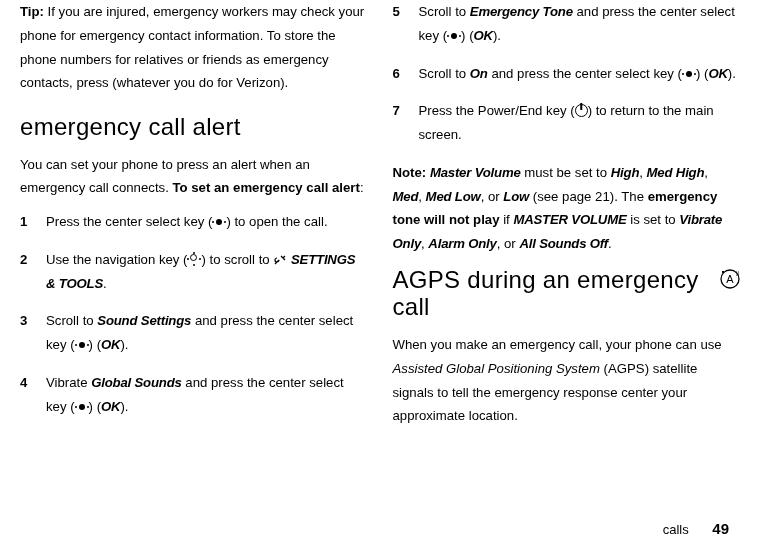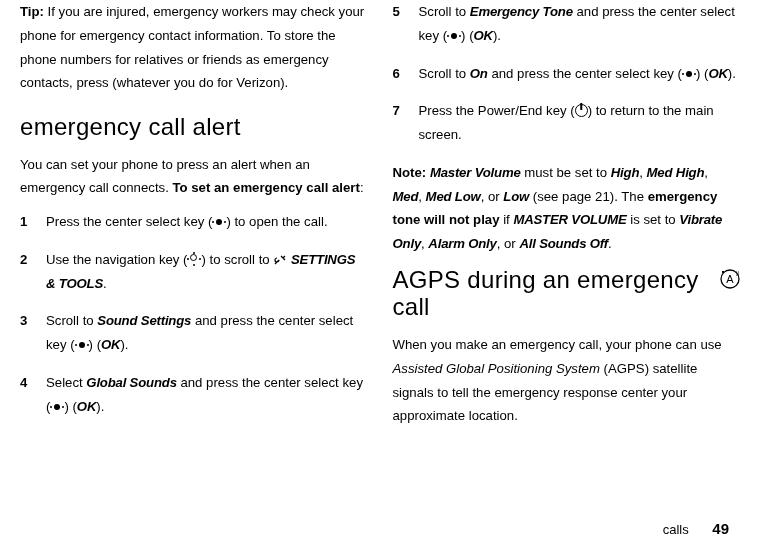--- a/index.html
+++ b/index.html
@@ -154,21 +154,21 @@
       </li>
       <li>
         <span class="step-num">3</span>
         <span class="step-body">
           <span>Scroll to </span><span class="cond-bold">Sound Settings</span><span> and press the center select key (</span><span class="icon-center-select"><span class="mid"></span></span><span>) (</span><span class="cond-bold">OK</span><span>).</span>
         </span>
       </li>
       <li>
         <span class="step-num">4</span>
         <span class="step-body">
-          <span>Select </span><span class="cond-bold">Global Sounds</span><span> and press the center select key (</span><span class="icon-center-select"><span class="mid"></span></span><span>) (</span><span class="cond-bold">OK</span><span>).</span>
+          <span>Vibrate </span><span class="cond-bold">Global Sounds</span><span> and press the center select key (</span><span class="icon-center-select"><span class="mid"></span></span><span>) (</span><span class="cond-bold">OK</span><span>).</span>
         </span>
       </li>
     </ol>
   </div>
 
   <div class="col">
     <ol class="steps">
       <li>
         <span class="step-num">5</span>
         <span class="step-body">

